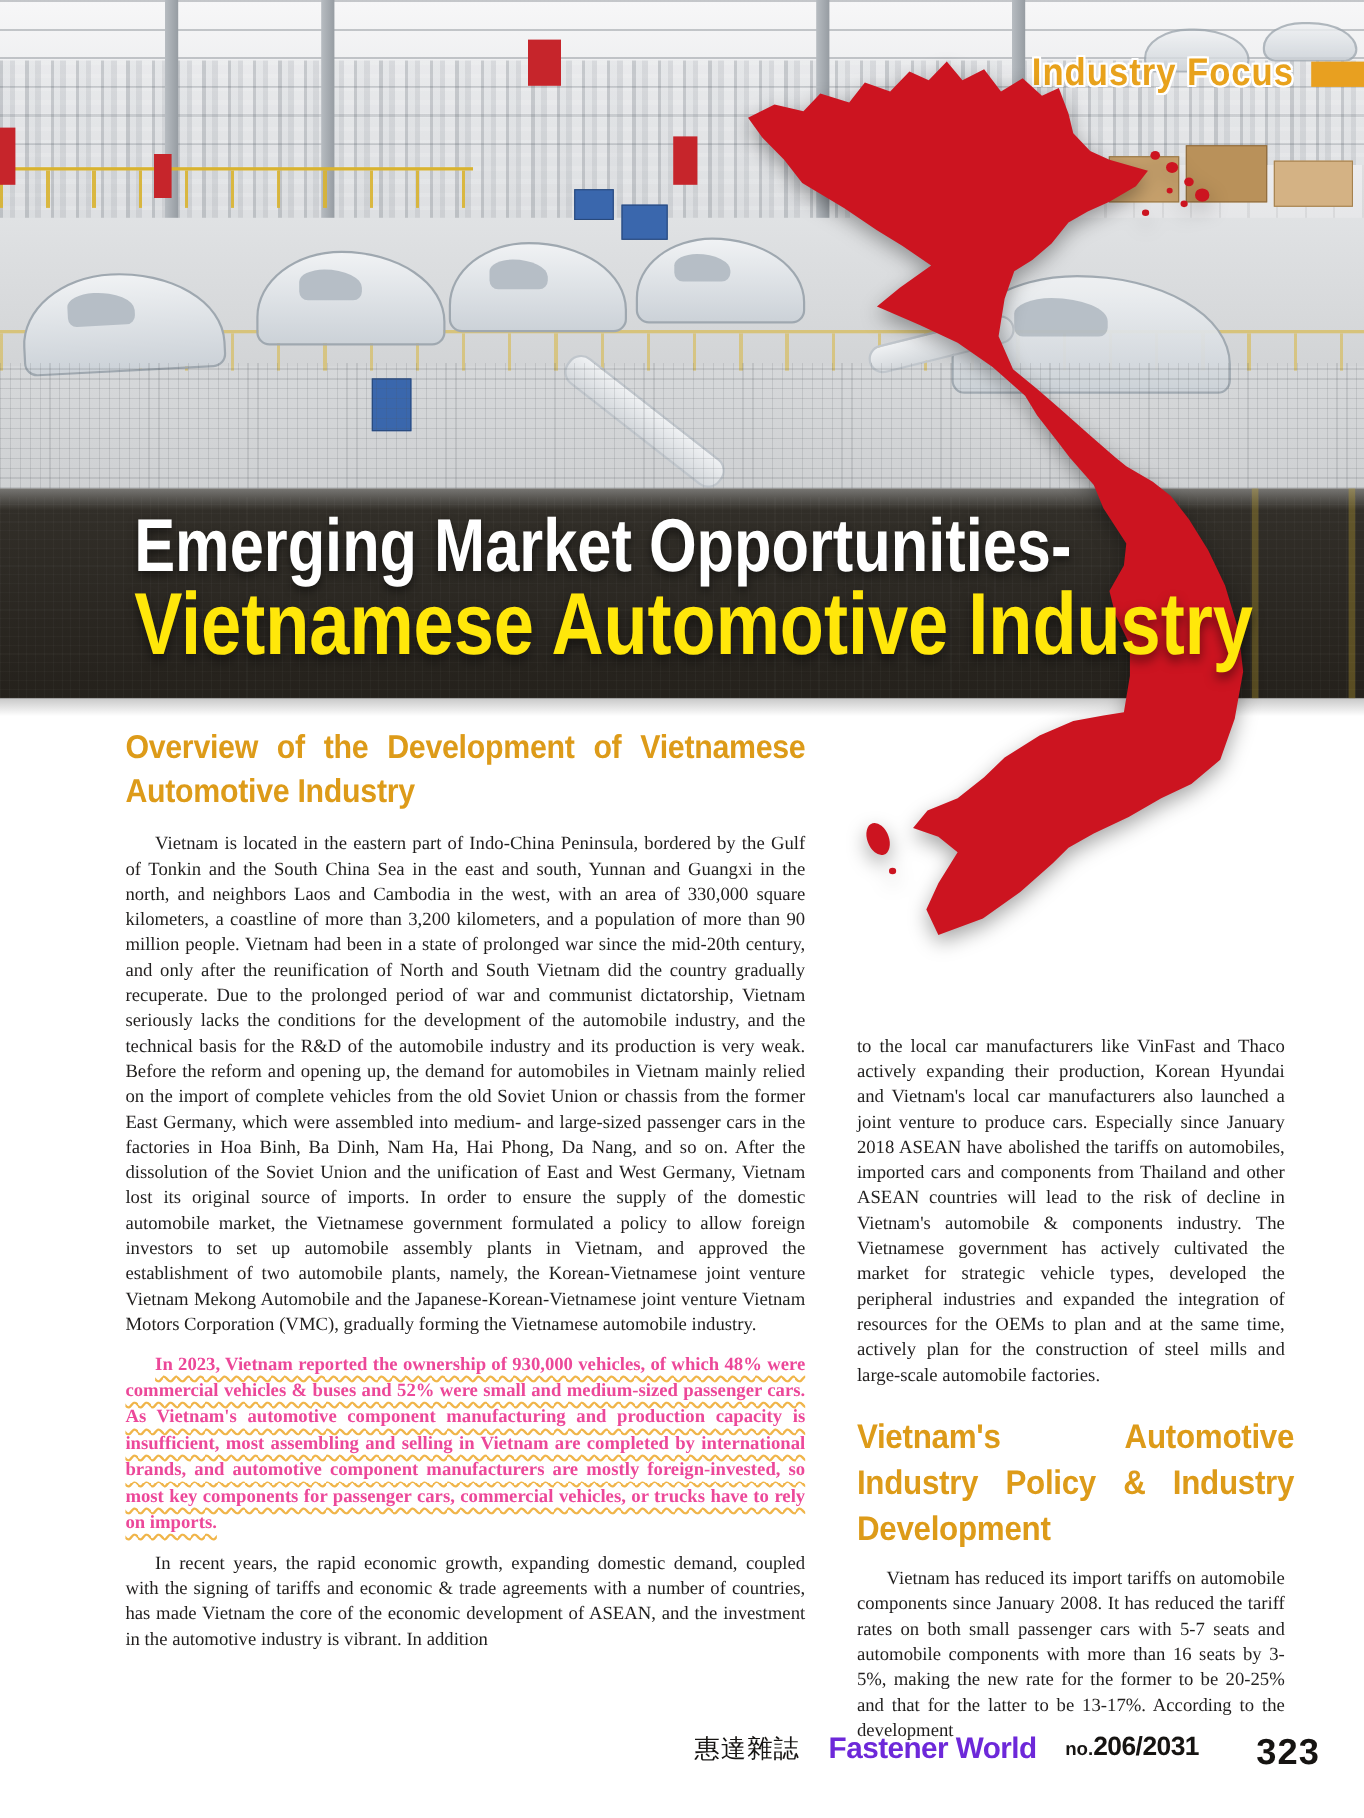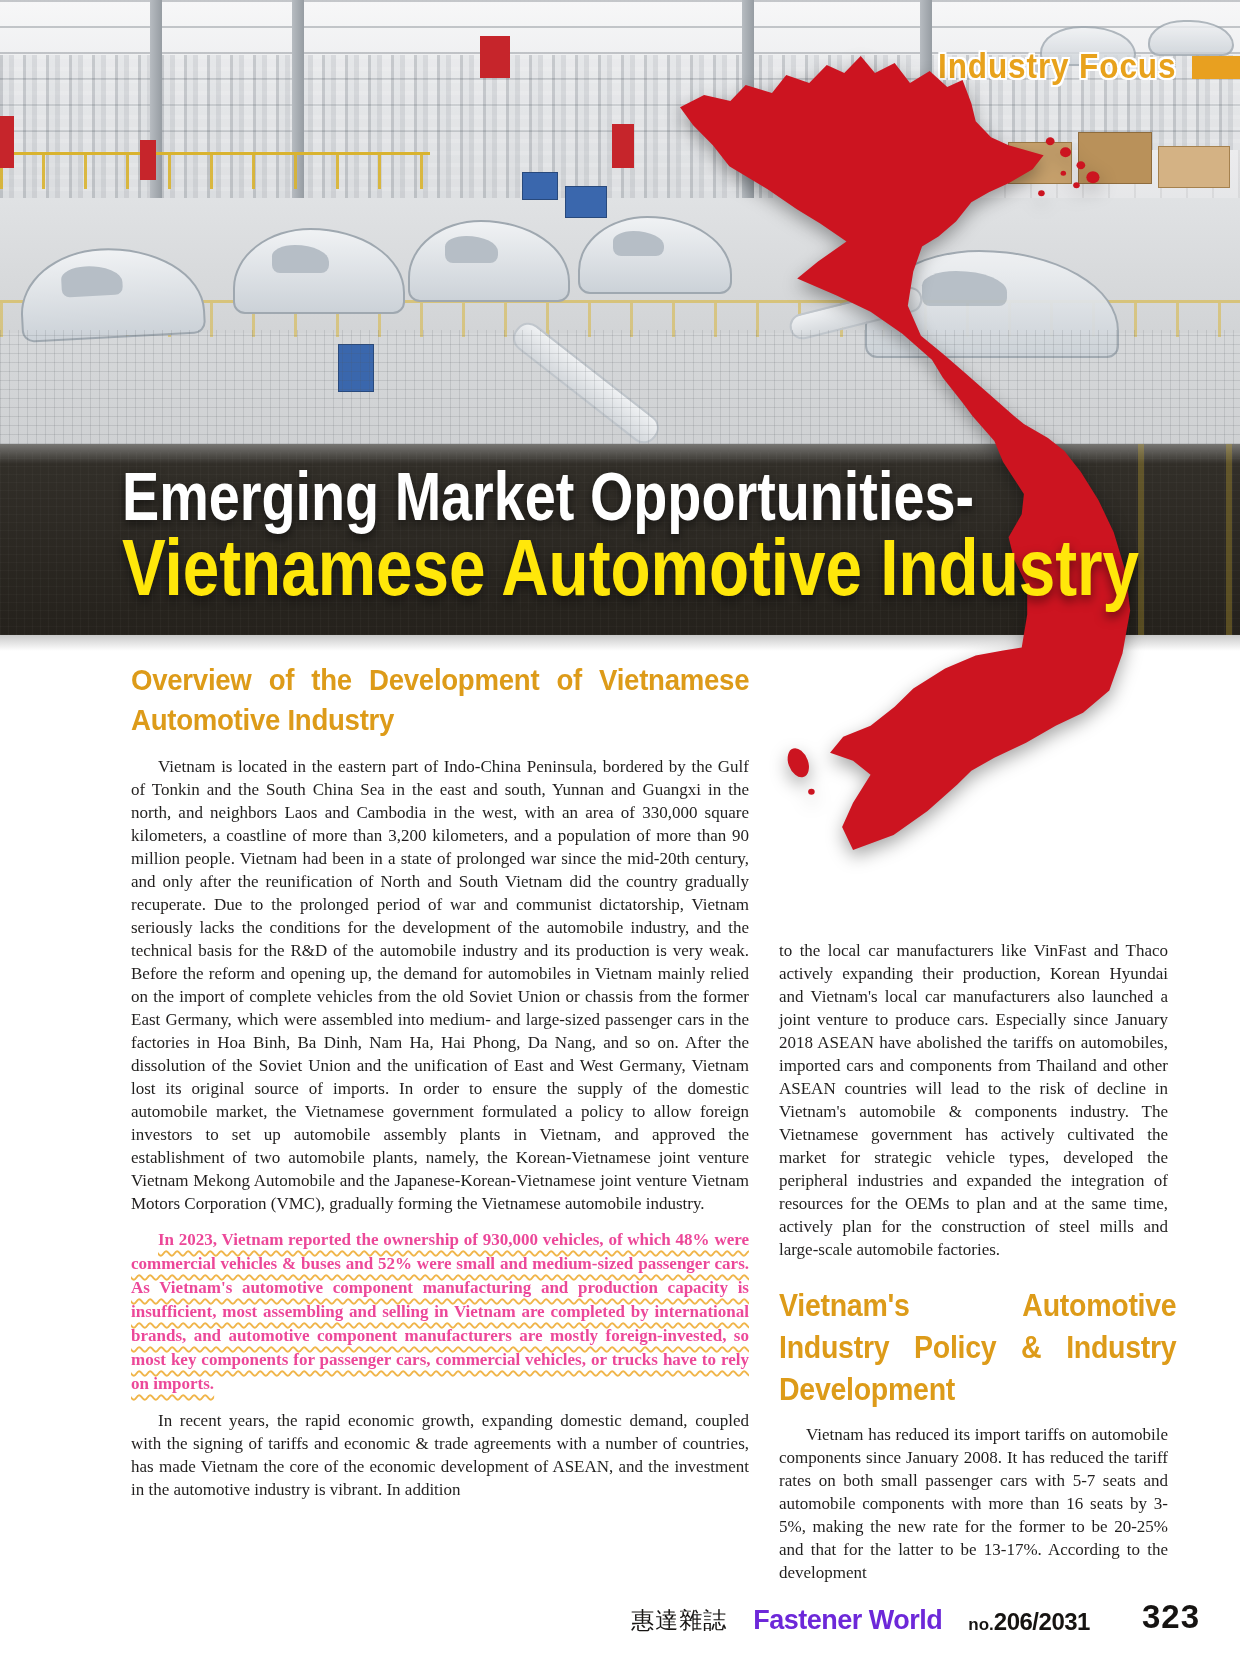--- a/index.html
+++ b/index.html
@@ -58,35 +58,35 @@
   .t1{position:absolute;left:0;top:462px;white-space:nowrap;font-weight:bold;
       font-size:68px;line-height:68px;color:#ffffff;transform:scaleX(.82);transform-origin:left top;
       text-shadow:0 4px 10px rgba(0,0,0,.55);}
   .t2{position:absolute;left:0;top:528px;white-space:nowrap;font-weight:bold;
       font-size:80px;line-height:80px;color:#ffe70a;transform:scaleX(.82);transform-origin:left top;
       text-shadow:0 5px 12px rgba(0,0,0,.5);}
 
   
   .col{position:absolute;color:#211f1e;font-family:"Liberation Serif",serif;
        font-size:17px;line-height:23px;text-align:justify;}
-  .col1{left:131px;top:660px;width:618px;}
+  .col1{left:114px;top:660px;width:618px;}
   .col2{left:779px;top:903px;width:389px;margin-top:36px;}
   h2.orange{font-family:"Liberation Sans",sans-serif;color:#dd9b19;margin:0;
        font-weight:bold;letter-spacing:-.3px;transform:scaleX(.92);transform-origin:left top;}
   .h2a{font-size:30px;line-height:40px;width:672px;margin-bottom:15px !important;}
   .h2b{font-size:31px;line-height:42px;width:432px;margin-top:24px !important;margin-bottom:12px !important;}
   .col p{margin:0 0 13px 0;}
   .indent{text-indent:27px;}
   .highlight{font-weight:bold;line-height:24px;color:#ec4899;
      text-decoration-line:underline;text-decoration-style:wavy;
      text-decoration-color:#f0b54a;text-decoration-thickness:2px;text-underline-offset:5px;}
 
   
-  .footer{left:770px;top:1574px;width:430px;height:52px;display:flex;align-items:flex-end;
-     justify-content:flex-end;gap:26px;z-index:3;margin-top:10px;}
+  .footer{left:770px;top:1574px;width:430px;height:52px;display:flex;align-items:flex-start;
+     justify-content:flex-end;gap:26px;z-index:3;}
   .f-cjk{font-size:23px;color:#161412;letter-spacing:1px;white-space:nowrap;}
   .f-en{font-size:27px;font-weight:bold;color:#6d28d9;letter-spacing:-.5px;white-space:nowrap;}
   .f-no{white-space:nowrap;color:#161412;font-weight:bold;}
   .f-no-prefix{font-size:17px;}
   .f-no-num{font-size:24px;letter-spacing:-.5px;}
   .f-page{font-size:33px;font-weight:bold;color:#161412;letter-spacing:1px;}
   .qr{width:44px;height:44px;}
 </style>
 </head>
 <body>

